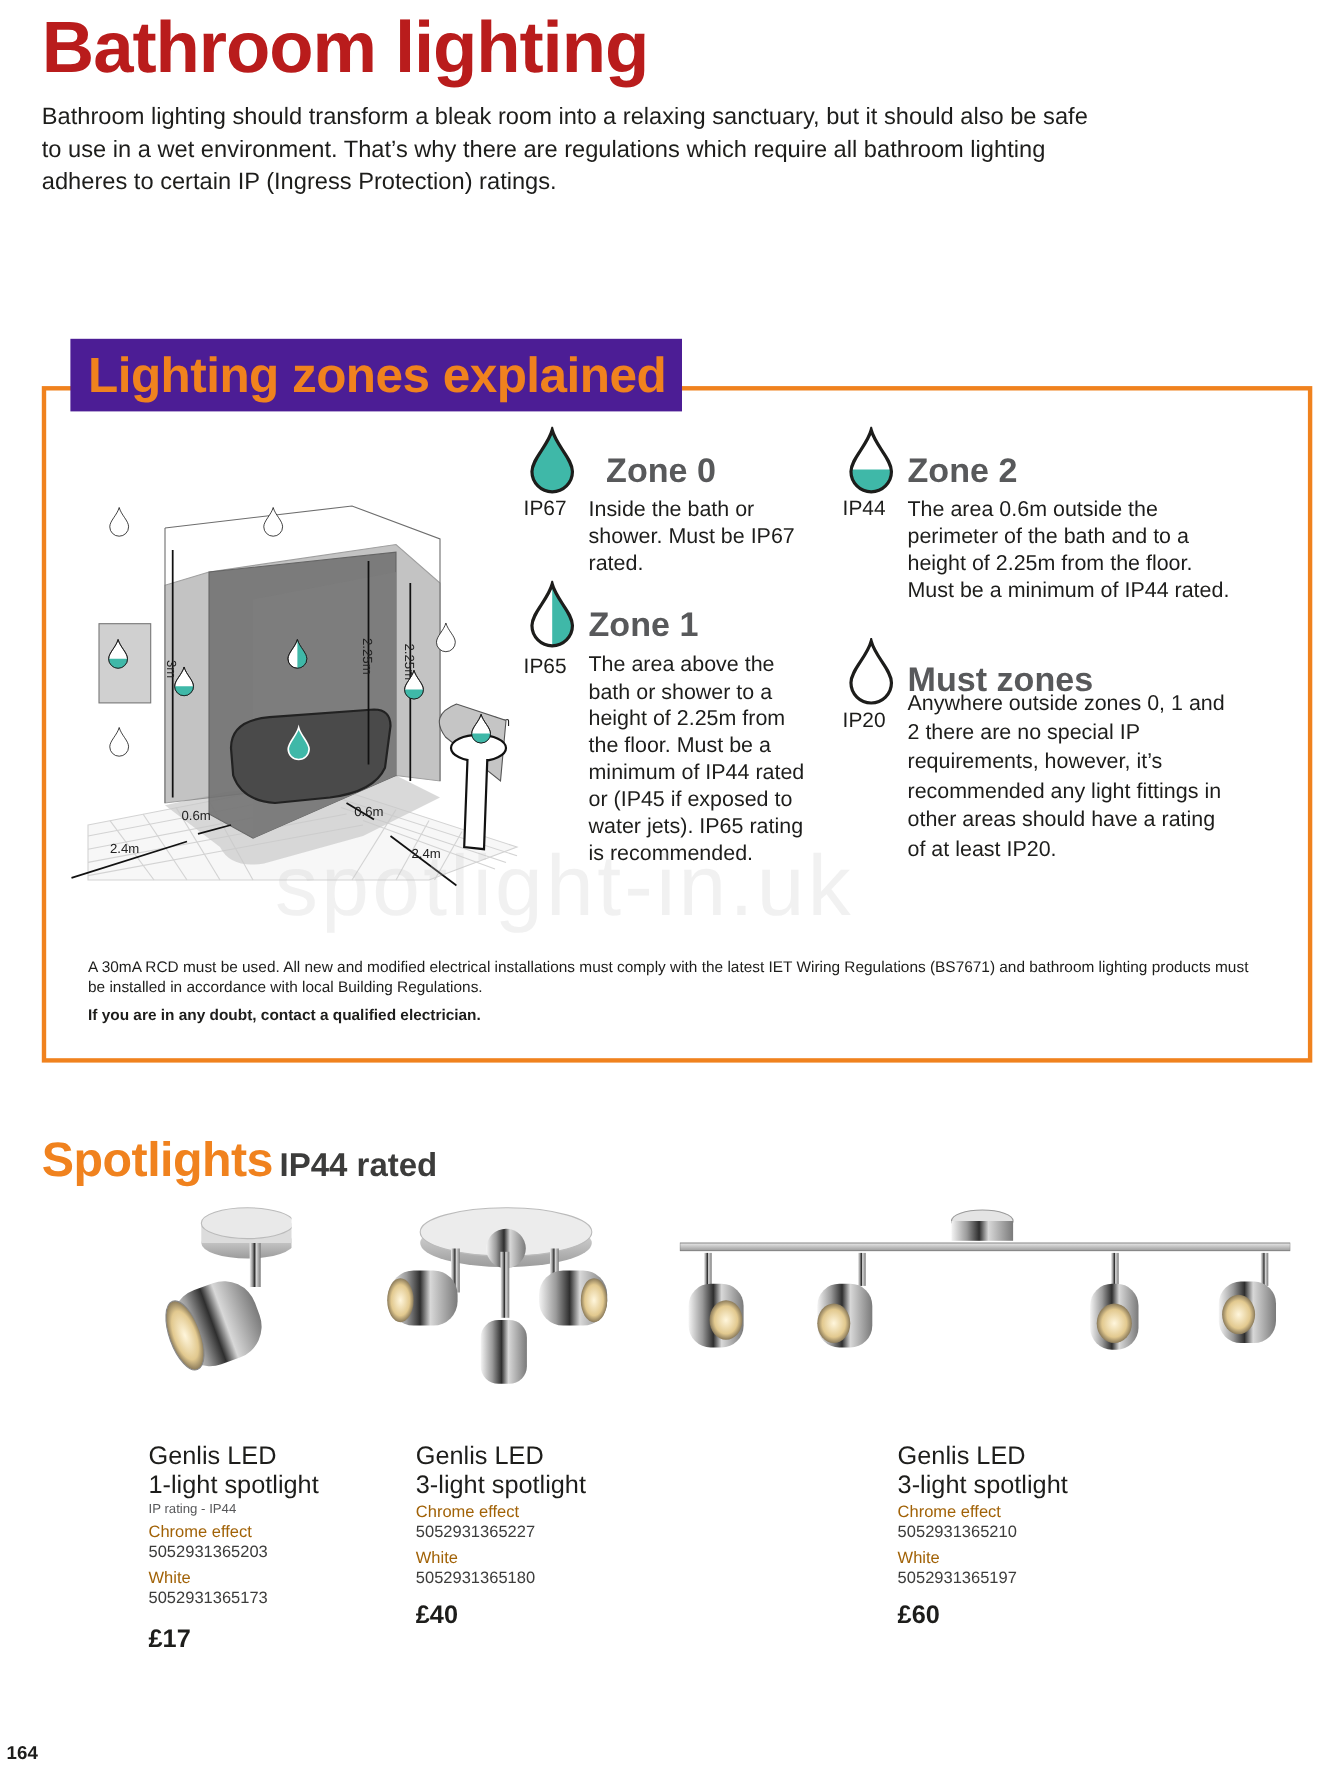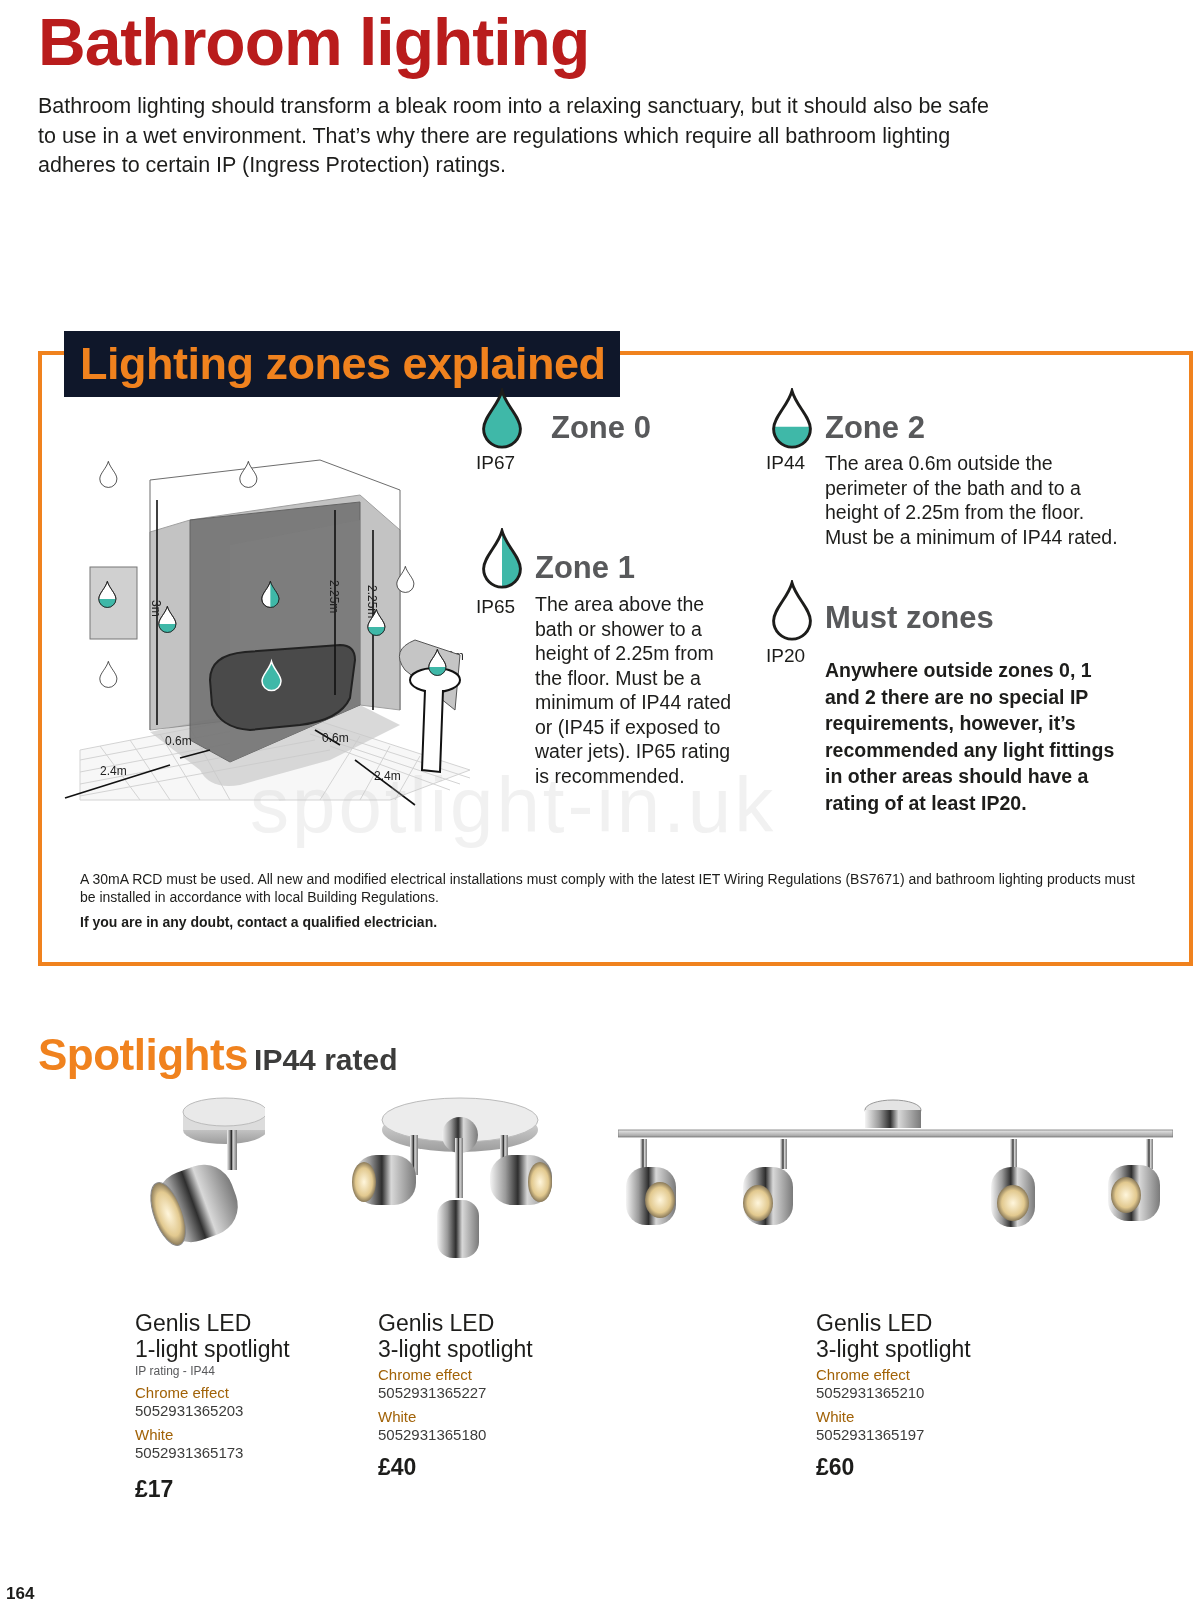--- a/index.html
+++ b/index.html
@@ -4,21 +4,21 @@
 <style>
   * { box-sizing: border-box; margin: 0; padding: 0; }
   html, body { width: 1200px; height: 1609px; background: #fff; overflow: hidden; }
   body { position: relative; font-family: "Liberation Sans", "DejaVu Sans", sans-serif; color: #1d1d1b; }
 
   .page-title { position: absolute; left: 38px; top: 2px; font-size: 66px; font-weight: bold; color: #b91c1c; letter-spacing: -1px; line-height: 80px; }
   .intro { position: absolute; left: 38px; top: 92px; width: 960px; font-size: 21.5px; line-height: 29.5px; color: #1d1d1b; }
   .intro p { margin-bottom: 13px; }
 
   .zones-box { position: absolute; left: 38px; top: 351px; width: 1155px; height: 615px; border: 4px solid #f0821e; }
-  .zones-title-bg { position: absolute; left: 64px; top: 331px; background: #0f172a; padding: 0 14px 0 16px; height: 66px; }
+  .zones-title-bg { position: absolute; left: 64px; top: 308px; background: #4c1d95; padding: 0 14px 0 16px; height: 66px; }
   .zones-title { font-size: 45px; font-weight: bold; color: #f0821e; line-height: 66px; letter-spacing: -0.5px; }
 
   .diagram { position: absolute; left: 60px; top: 440px; width: 420px; height: 380px; }
 
   .zone { position: absolute; }
   .zone .drop { position: absolute; left: 0; top: 0; width: 46px; height: 62px; }
   .zone .ip { position: absolute; left: 0; font-size: 19px; color: #1d1d1b; }
   .zone .zname { position: absolute; font-size: 31px; font-weight: bold; color: #58595b; line-height: 36px; }
   .zone .zdesc { position: absolute; font-size: 19.5px; line-height: 24.5px; color: #1d1d1b; }
 
@@ -177,20 +177,21 @@
     </g>
   </svg>
 </div>
 
 <div class="zone" style="left:476px; top:388px; width:280px; height:140px;">
   <svg class="drop" viewBox="0 0 46 64" style="left:3px;">
     <path d="M23 3 C 27 18, 42 30, 42 42 A 19 19 0 0 1 4 42 C 4 30, 19 18, 23 3 Z" fill="#3fb8a8" stroke="#1d1d1b" stroke-width="3"></path>
   </svg>
   <div class="ip" style="top:64px;">IP67</div>
   <div class="zname" style="left:75px; top:22px;text-align:right;">Zone 0</div>
+  <div class="zdesc" style="left:59px; top:63px; width:190px;">Inside the bath or shower. Must be IP67 rated.</div>
 </div>
 
 <div class="zone" style="left:476px; top:528px; width:280px; height:290px;">
   <svg class="drop" viewBox="0 0 46 64" style="left:3px;">
     <path d="M23 3 C 27 18, 42 30, 42 42 A 19 19 0 0 1 23 61 Z" fill="#3fb8a8"></path>
     <path d="M23 3 C 27 18, 42 30, 42 42 A 19 19 0 0 1 4 42 C 4 30, 19 18, 23 3 Z" fill="none" stroke="#1d1d1b" stroke-width="3"></path>
   </svg>
   <div class="ip" style="top:68px;">IP65</div>
   <div class="zname" style="left:59px; top:22px;">Zone 1</div>
   <div class="zdesc" style="left:59px; top:64px; width:205px;">The area above the bath or shower to a height of 2.25m from the floor. Must be a minimum of IP44 rated or (IP45 if exposed to water jets). IP65 rating is recommended.</div>
@@ -205,21 +206,21 @@
   <div class="zname" style="left:59px; top:22px;">Zone 2</div>
   <div class="zdesc" style="left:59px; top:63px; width:300px;">The area 0.6m outside the perimeter of the bath and to a height of 2.25m from the floor. Must be a minimum of IP44 rated.</div>
 </div>
 
 <div class="zone" style="left:766px; top:580px; width:400px; height:240px;">
   <svg class="drop" viewBox="0 0 46 64" style="left:3px;">
     <path d="M23 3 C 27 18, 42 30, 42 42 A 19 19 0 0 1 4 42 C 4 30, 19 18, 23 3 Z" fill="none" stroke="#1d1d1b" stroke-width="3"></path>
   </svg>
   <div class="ip" style="top:65px;">IP20</div>
   <div class="zname" style="left:59px; top:20px;">Must zones</div>
-  <div class="zdesc" style="left:59px; top:77px; width:300px; line-height:26.5px;font-weight:bold;">Anywhere outside zones 0, 1 and 2 there are no special IP requirements, however, it’s recommended any light fittings in other areas should have a rating of at least IP20.</div>
+  <div class="zdesc" style="left:59px; top:46px; width:300px; line-height:26.5px;">Anywhere outside zones 0, 1 and 2 there are no special IP requirements, however, it’s recommended any light fittings in other areas should have a rating of at least IP20.</div>
 </div>
 
 <div class="watermark">spotlight-in.uk</div>
 
 <div class="note">A 30mA RCD must be used. All new and modified electrical installations must comply with the latest IET Wiring Regulations (BS7671) and bathroom lighting products must be installed in accordance with local Building Regulations.</div>
 <div class="note-bold">If you are in any doubt, contact a qualified electrician.</div>
 
 <div class="spot-title">
   <span class="main">Spotlights</span><span class="sub">IP44 rated</span>
 </div>

